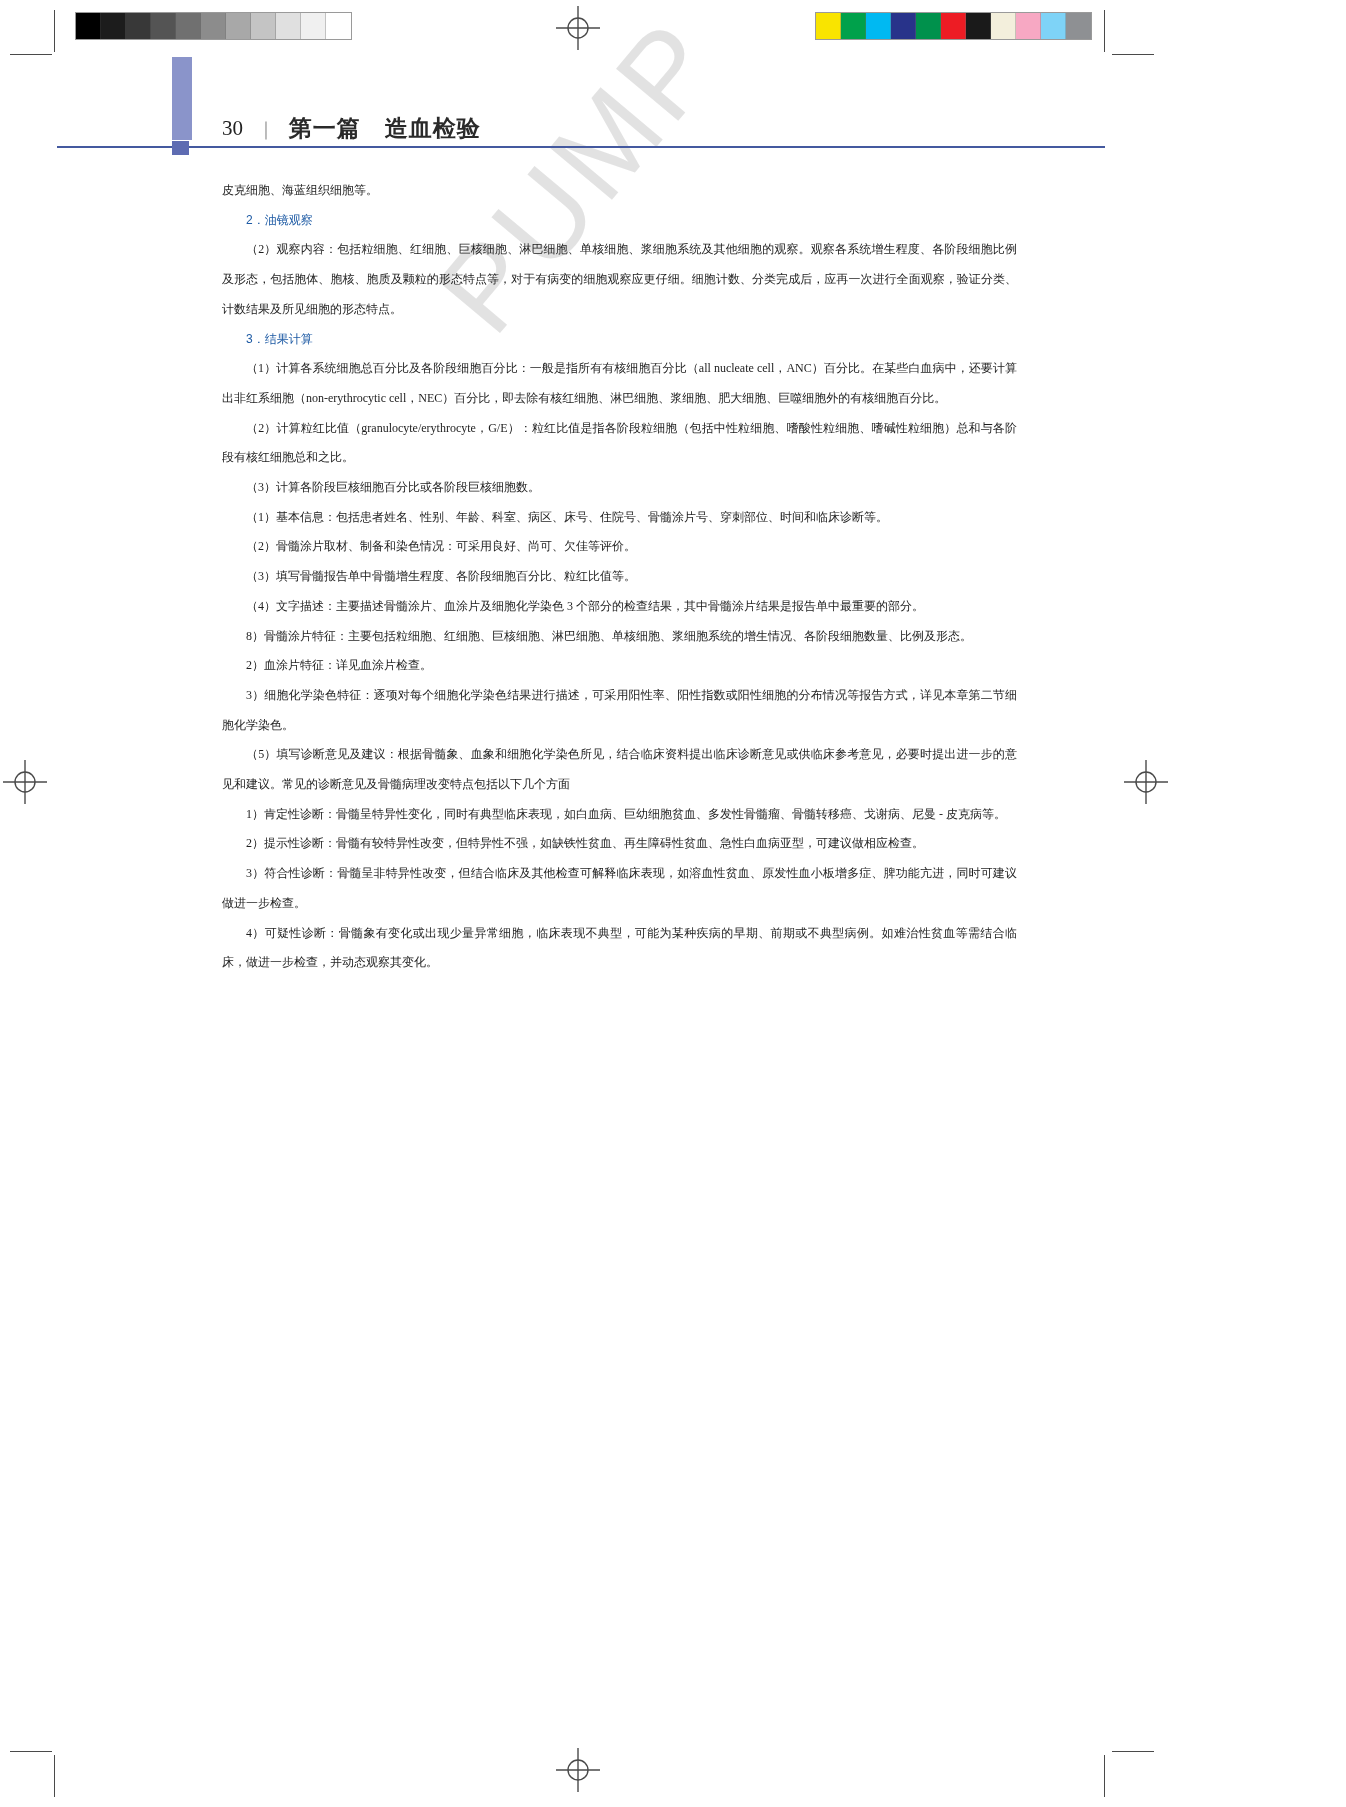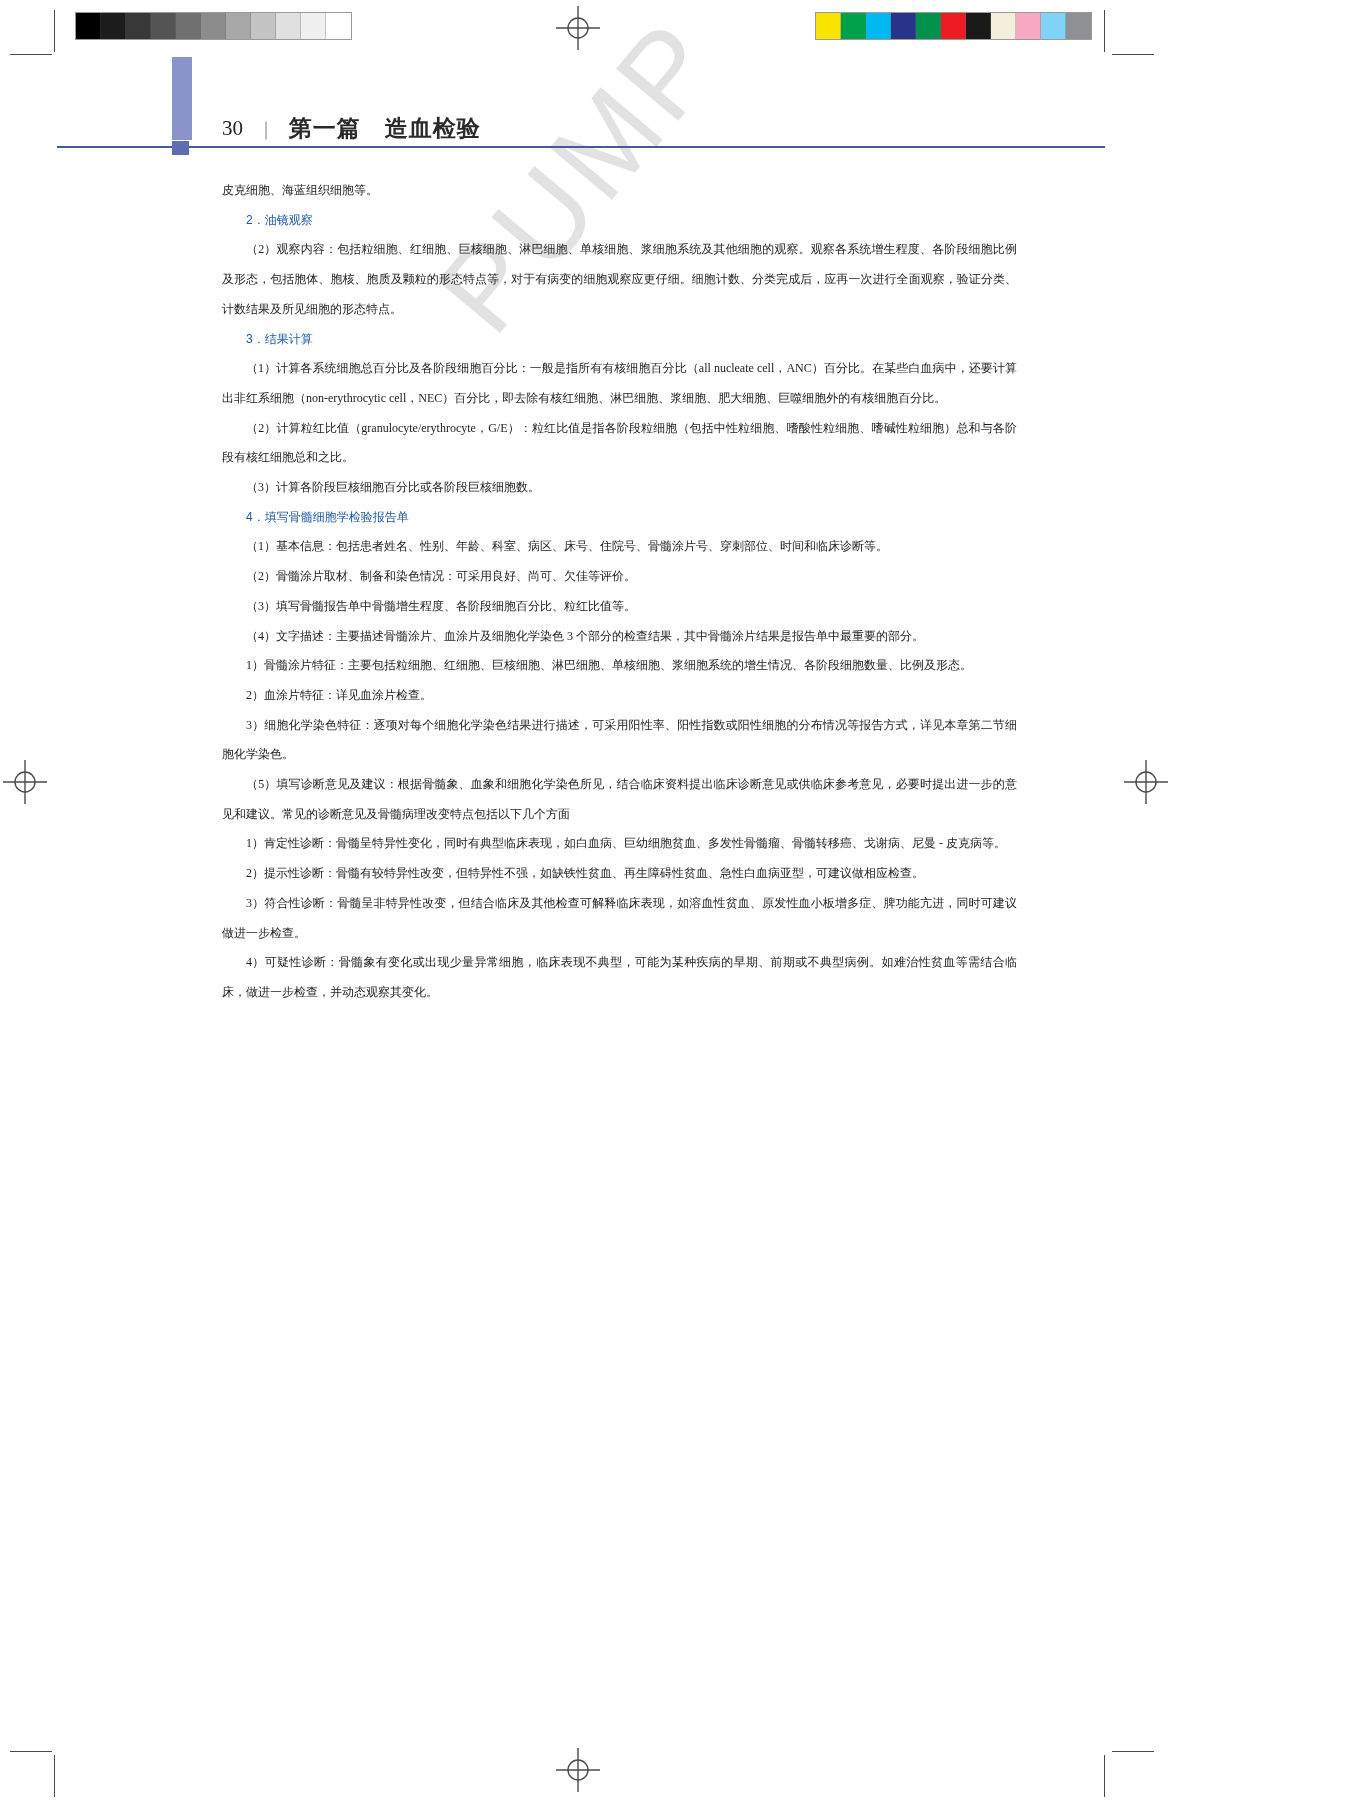--- a/index.html
+++ b/index.html
@@ -152,26 +152,25 @@
   <div class="header-rule"></div>
 
   <div class="content">
       <p class="para noindent">皮克细胞、海蓝组织细胞等。</p>
       <p class="heading">2．油镜观察</p>
       <p class="para">（2）观察内容：包括粒细胞、红细胞、巨核细胞、淋巴细胞、单核细胞、浆细胞系统及其他细胞的观察。观察各系统增生程度、各阶段细胞比例及形态，包括胞体、胞核、胞质及颗粒的形态特点等，对于有病变的细胞观察应更仔细。细胞计数、分类完成后，应再一次进行全面观察，验证分类、计数结果及所见细胞的形态特点。</p>
       <p class="heading">3．结果计算</p>
       <p class="para">（1）计算各系统细胞总百分比及各阶段细胞百分比：一般是指所有有核细胞百分比（all nucleate cell，ANC）百分比。在某些白血病中，还要计算出非红系细胞（non-erythrocytic cell，NEC）百分比，即去除有核红细胞、淋巴细胞、浆细胞、肥大细胞、巨噬细胞外的有核细胞百分比。</p>
       <p class="para">（2）计算粒红比值（granulocyte/erythrocyte，G/E）：粒红比值是指各阶段粒细胞（包括中性粒细胞、嗜酸性粒细胞、嗜碱性粒细胞）总和与各阶段有核红细胞总和之比。</p>
       <p class="para">（3）计算各阶段巨核细胞百分比或各阶段巨核细胞数。</p>
-      <p class="heading">4．填写骨髓细胞学检验报告单</p>
       <p class="para">（1）基本信息：包括患者姓名、性别、年龄、科室、病区、床号、住院号、骨髓涂片号、穿刺部位、时间和临床诊断等。</p>
       <p class="para">（2）骨髓涂片取材、制备和染色情况：可采用良好、尚可、欠佳等评价。</p>
       <p class="para">（3）填写骨髓报告单中骨髓增生程度、各阶段细胞百分比、粒红比值等。</p>
       <p class="para">（4）文字描述：主要描述骨髓涂片、血涂片及细胞化学染色 3 个部分的检查结果，其中骨髓涂片结果是报告单中最重要的部分。</p>
-      <p class="para">1）骨髓涂片特征：主要包括粒细胞、红细胞、巨核细胞、淋巴细胞、单核细胞、浆细胞系统的增生情况、各阶段细胞数量、比例及形态。</p>
+      <p class="para">8）骨髓涂片特征：主要包括粒细胞、红细胞、巨核细胞、淋巴细胞、单核细胞、浆细胞系统的增生情况、各阶段细胞数量、比例及形态。</p>
       <p class="para">2）血涂片特征：详见血涂片检查。</p>
       <p class="para">3）细胞化学染色特征：逐项对每个细胞化学染色结果进行描述，可采用阳性率、阳性指数或阳性细胞的分布情况等报告方式，详见本章第二节细胞化学染色。</p>
       <p class="para">（5）填写诊断意见及建议：根据骨髓象、血象和细胞化学染色所见，结合临床资料提出临床诊断意见或供临床参考意见，必要时提出进一步的意见和建议。常见的诊断意见及骨髓病理改变特点包括以下几个方面</p>
       <p class="para">1）肯定性诊断：骨髓呈特异性变化，同时有典型临床表现，如白血病、巨幼细胞贫血、多发性骨髓瘤、骨髓转移癌、戈谢病、尼曼 - 皮克病等。</p>
       <p class="para">2）提示性诊断：骨髓有较特异性改变，但特异性不强，如缺铁性贫血、再生障碍性贫血、急性白血病亚型，可建议做相应检查。</p>
       <p class="para">3）符合性诊断：骨髓呈非特异性改变，但结合临床及其他检查可解释临床表现，如溶血性贫血、原发性血小板增多症、脾功能亢进，同时可建议做进一步检查。</p>
       <p class="para">4）可疑性诊断：骨髓象有变化或出现少量异常细胞，临床表现不典型，可能为某种疾病的早期、前期或不典型病例。如难治性贫血等需结合临床，做进一步检查，并动态观察其变化。</p>
     </div>
 
 </div>

